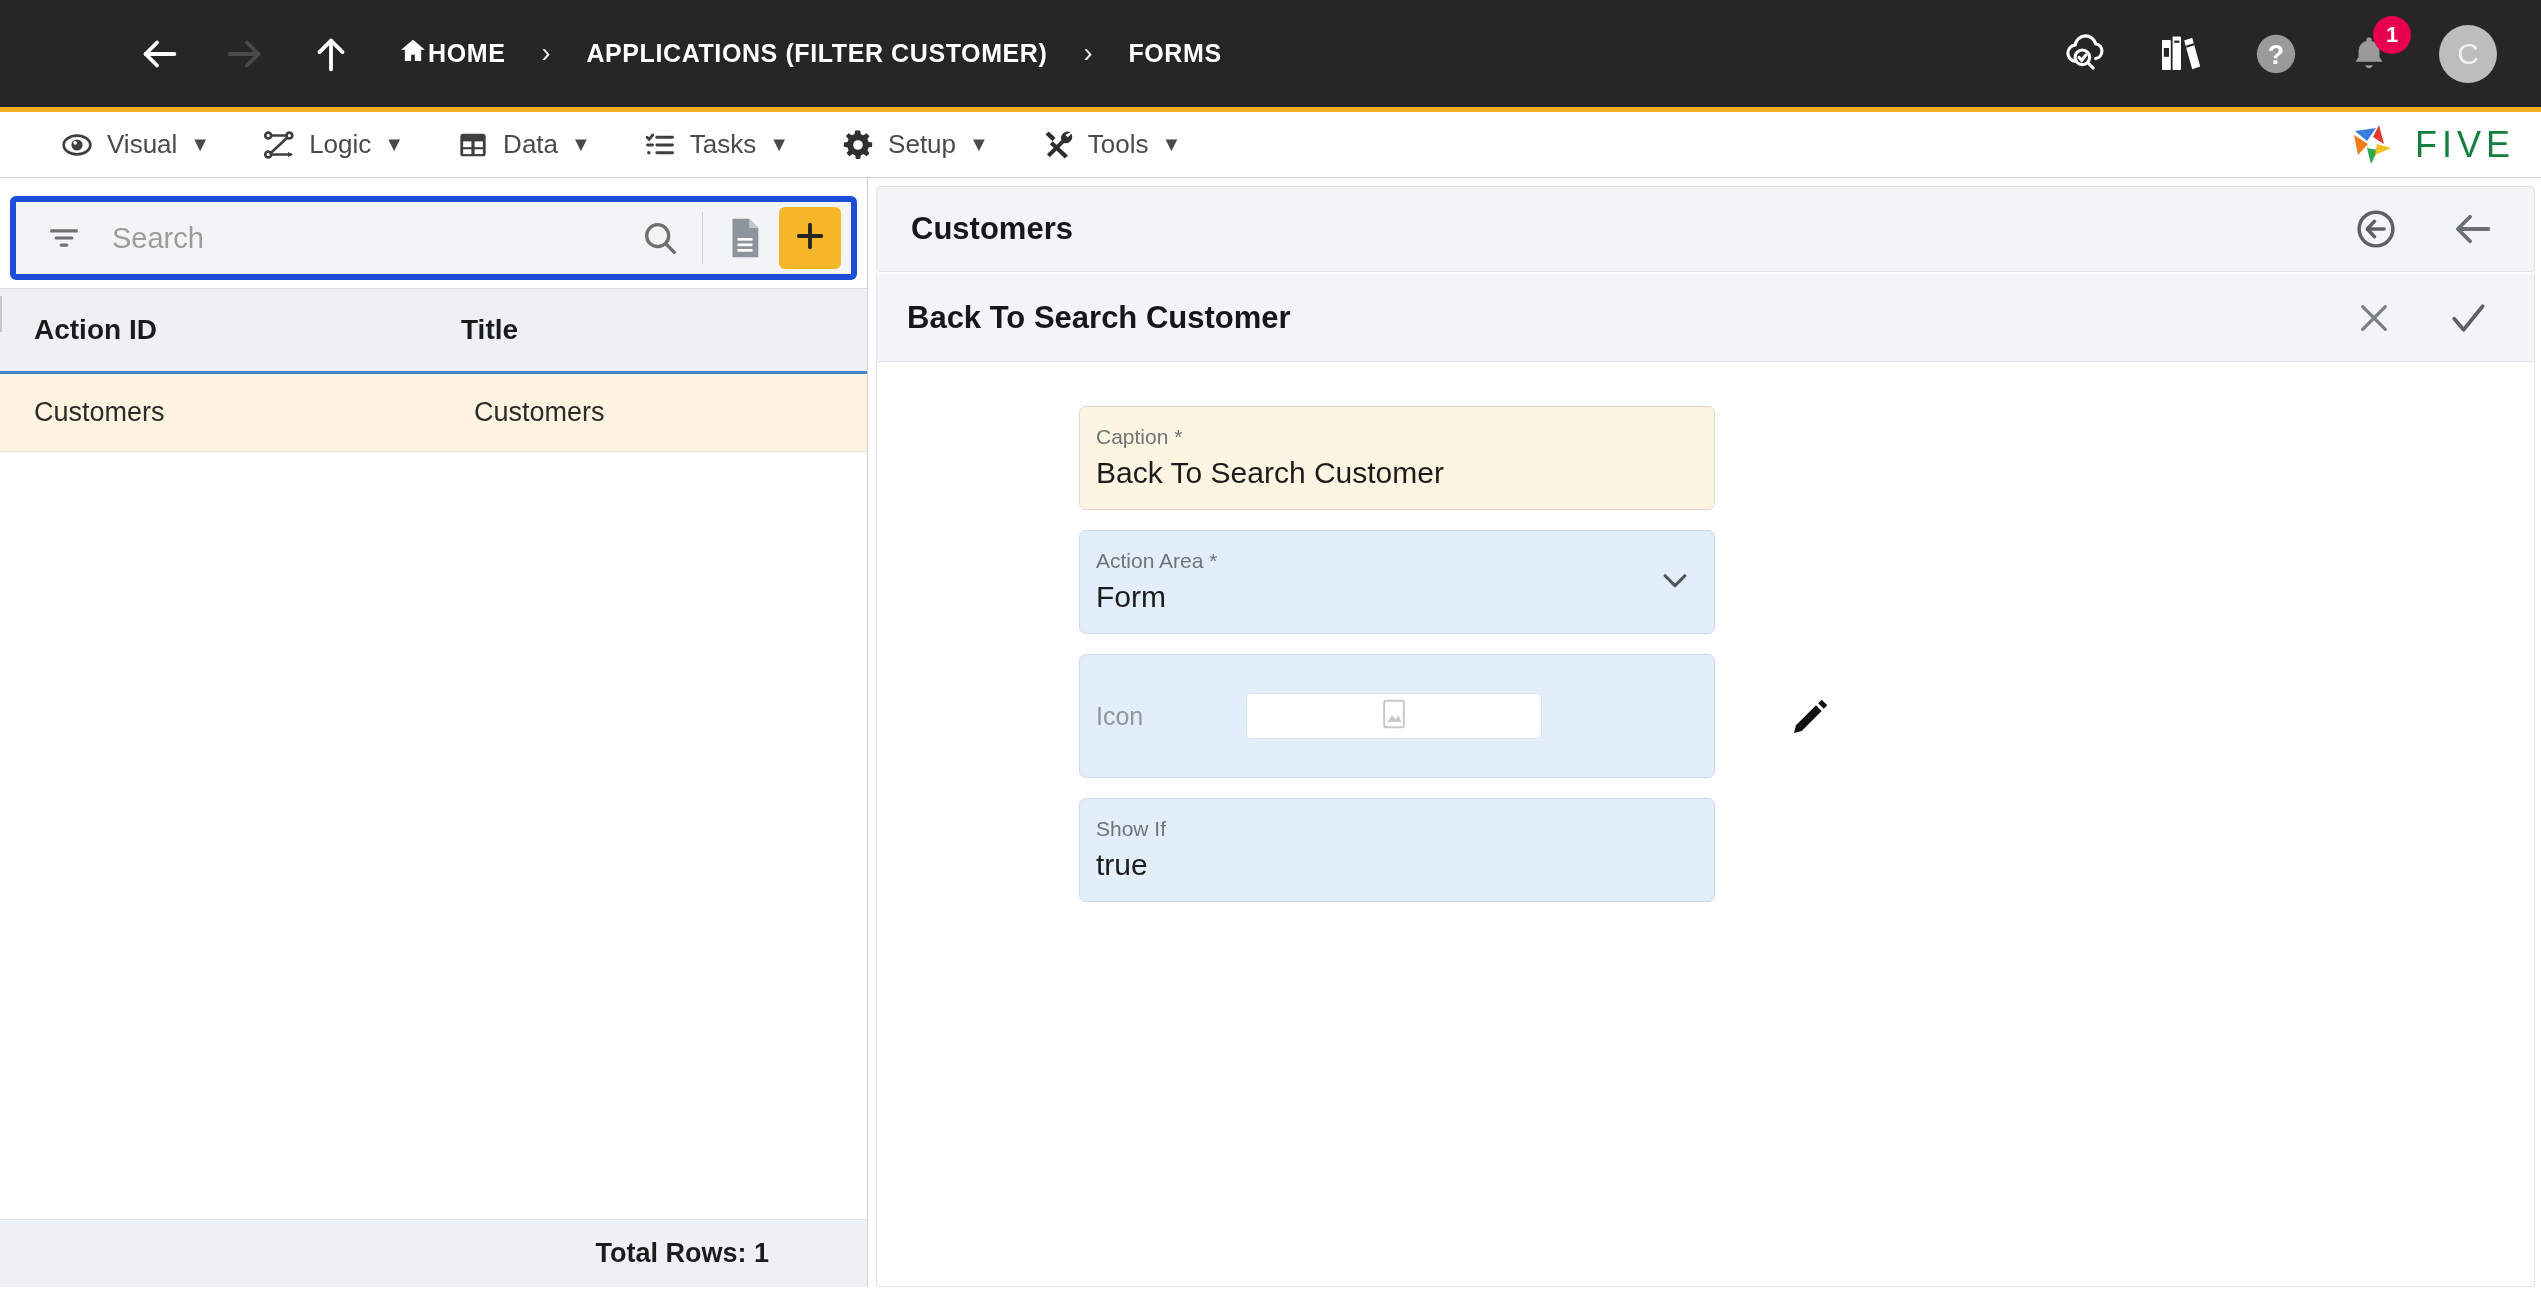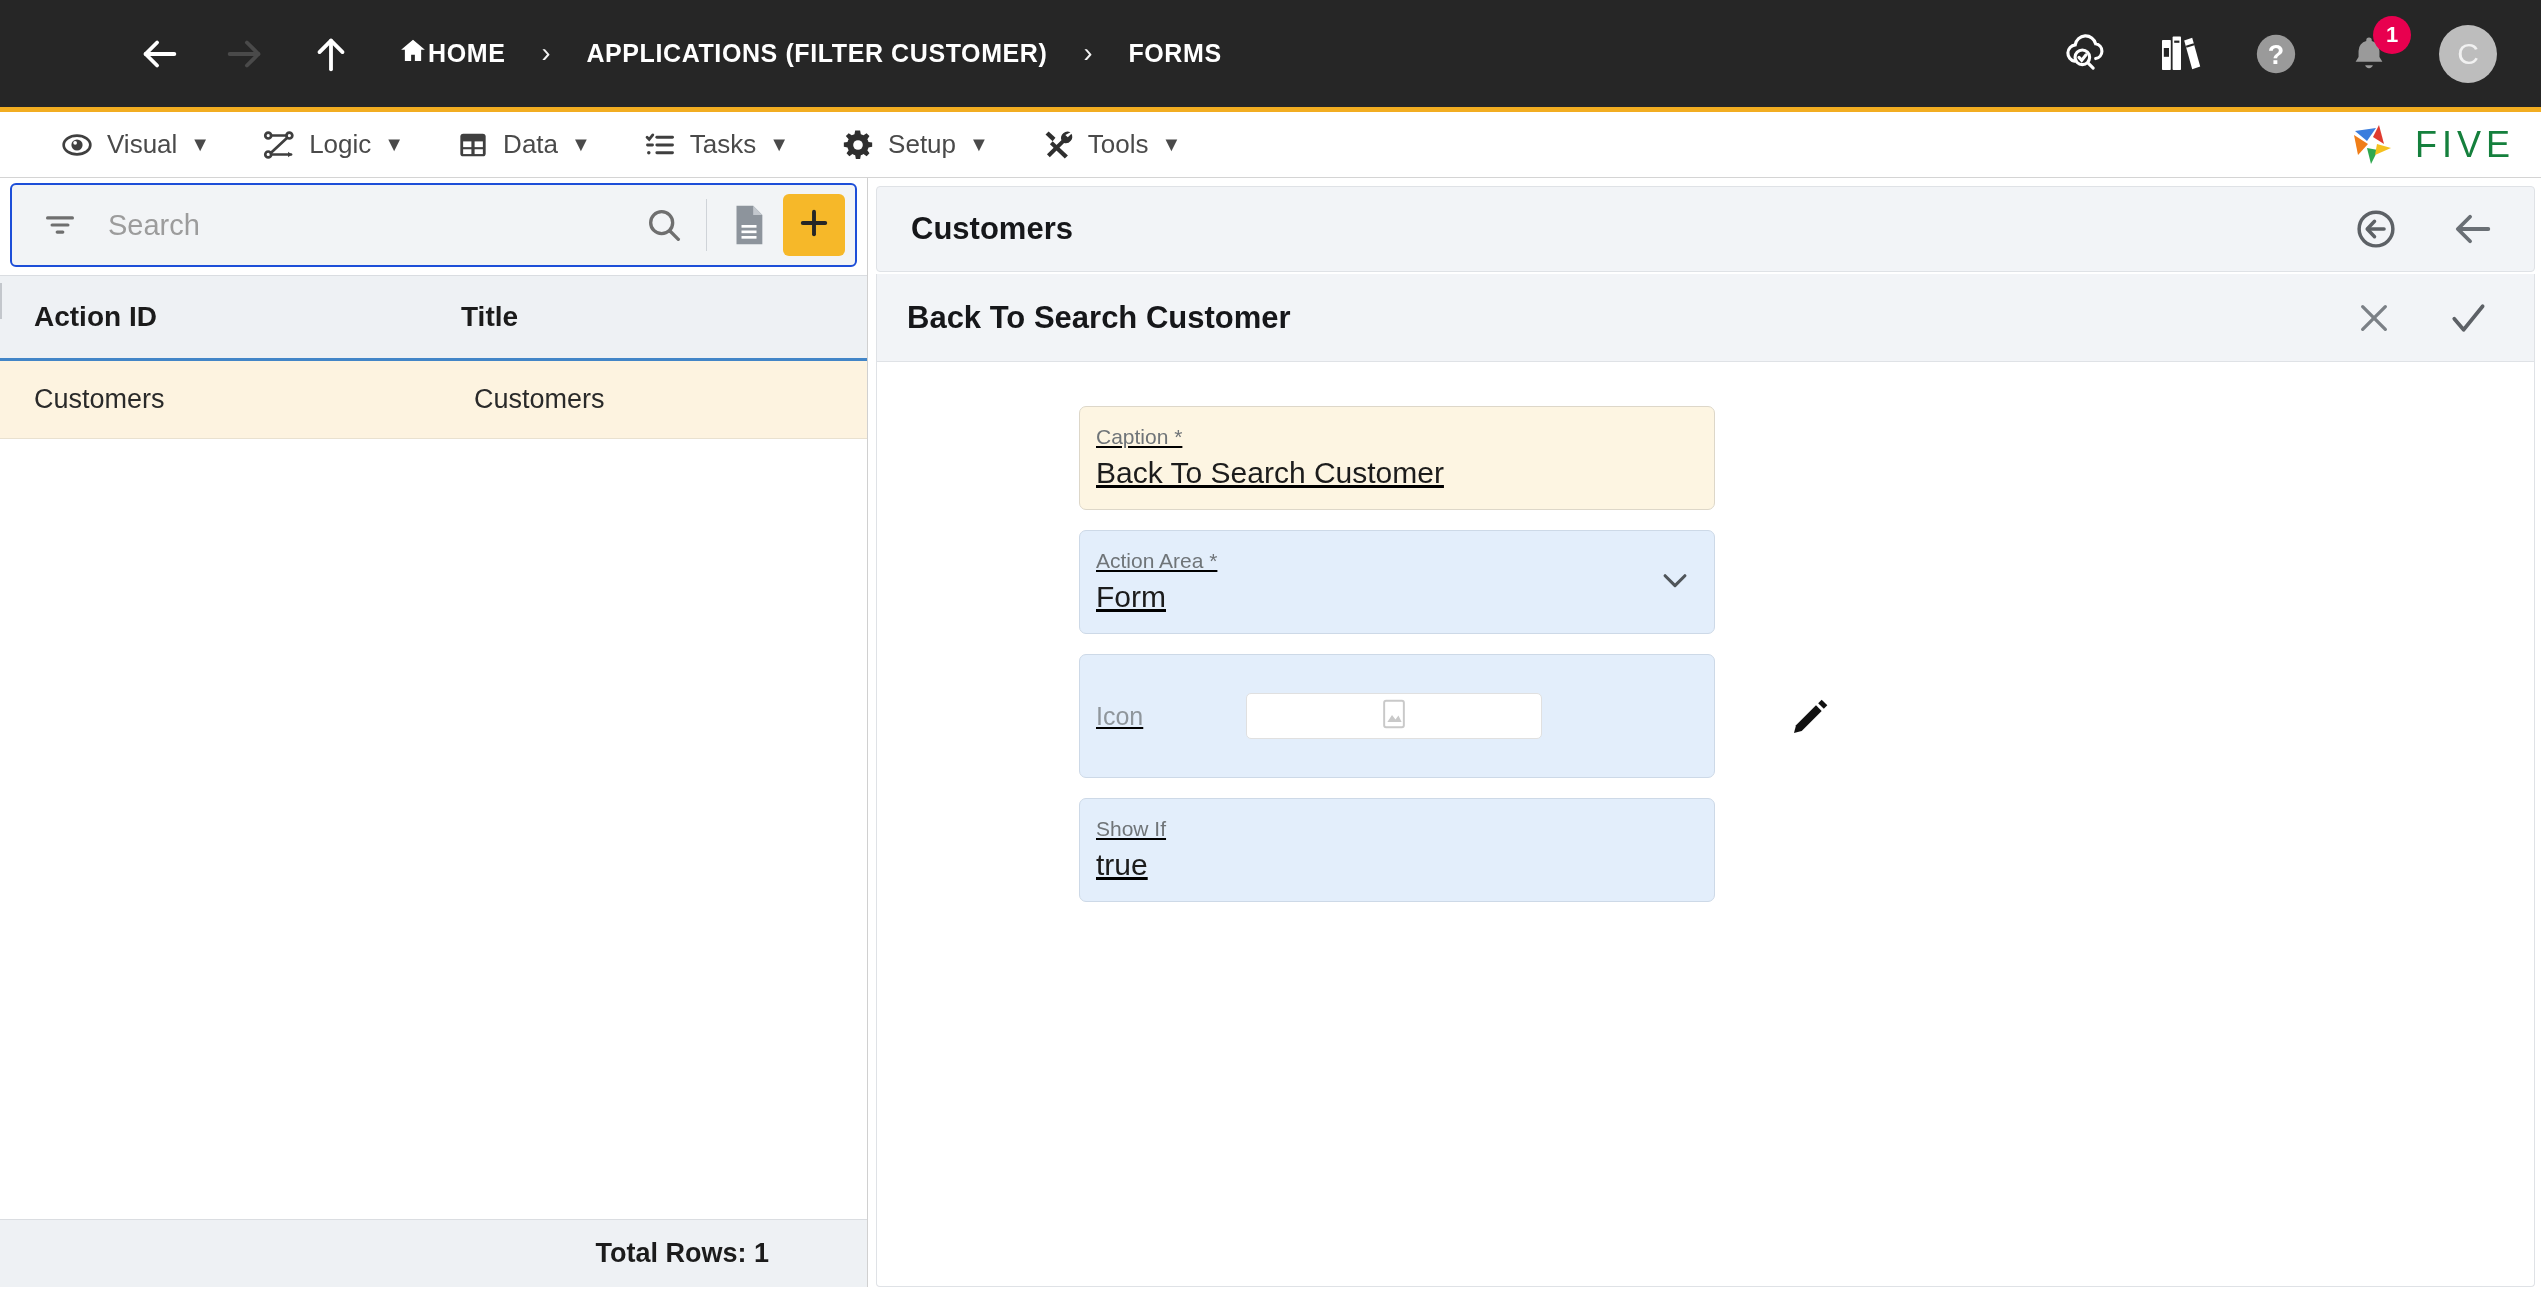--- a/index.html
+++ b/index.html
@@ -91,24 +91,24 @@
   .main { display: flex; height: calc(1295px - 107px - 5px - 74px); }
 
   
   .left {
     width: 868px;
     display: flex; flex-direction: column;
     border-right: 1px solid #d0d0d0;
     background: #fff;
   }
   .searchwrap {
-    margin: 5px 10px 8px 10px;
+    margin: 18px 10px 8px 10px;
     height: 84px;
     background: #f2f4f6;
-    border: 2px solid #1d4ed8;
+    border: 6px solid #1d4ed8;
     border-radius: 6px;
     display: flex; align-items: center;
     padding: 0 10px 0 28px;
   }
   .filter-icon { width: 40px; height: 40px; display:flex; align-items:center; justify-content:center; }
   .search-input {
     flex: 1;
     border: none; outline: none; background: transparent;
     font-size: 29px; color: #3b3b3b;
     padding-left: 28px;
@@ -207,21 +207,21 @@
     margin-right: 30px;
     cursor: pointer;
     position: relative;
   }
   .tab.active { color: #4285c7; }
   .tab.active::after {
     content:''; position: absolute; left: 0; right: 0; bottom: -2px;
     height: 6px; background: #4285c7; border-radius: 3px 3px 0 0;
   }
 
-  .fields { padding-top: 44px; position: relative; text-decoration: underline; }
+  .fields { padding-top: 44px; position: relative; }
   .field {
     width: 636px;
     margin: 0 0 20px 202px;
     background: #e3eefb;
     border: 1px solid #cdd9e7;
     border-radius: 7px;
     padding: 14px 24px 14px 16px;
     position: relative;
   }
   .field.modified { background: #fdf5e2; border-color: #ddd7c9; }

